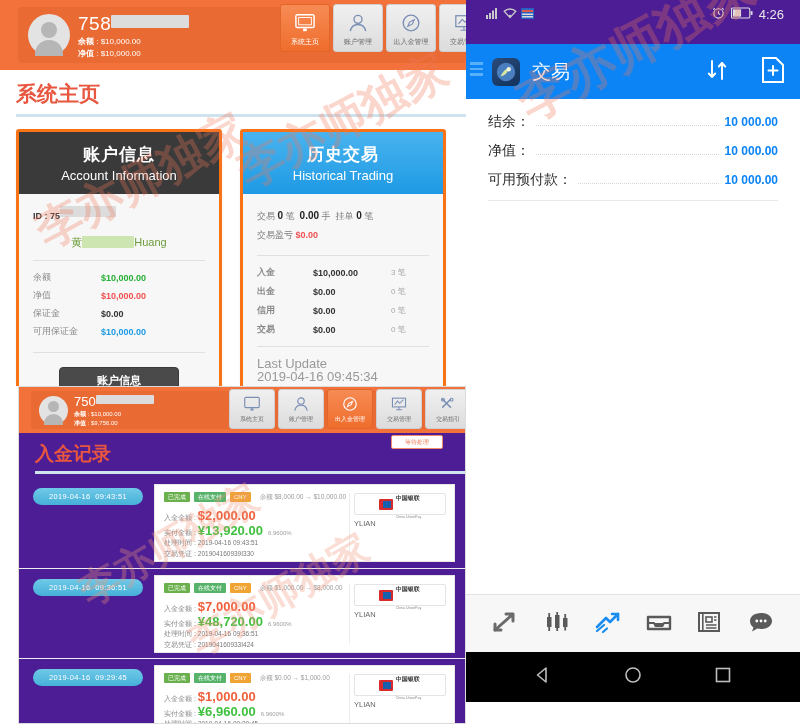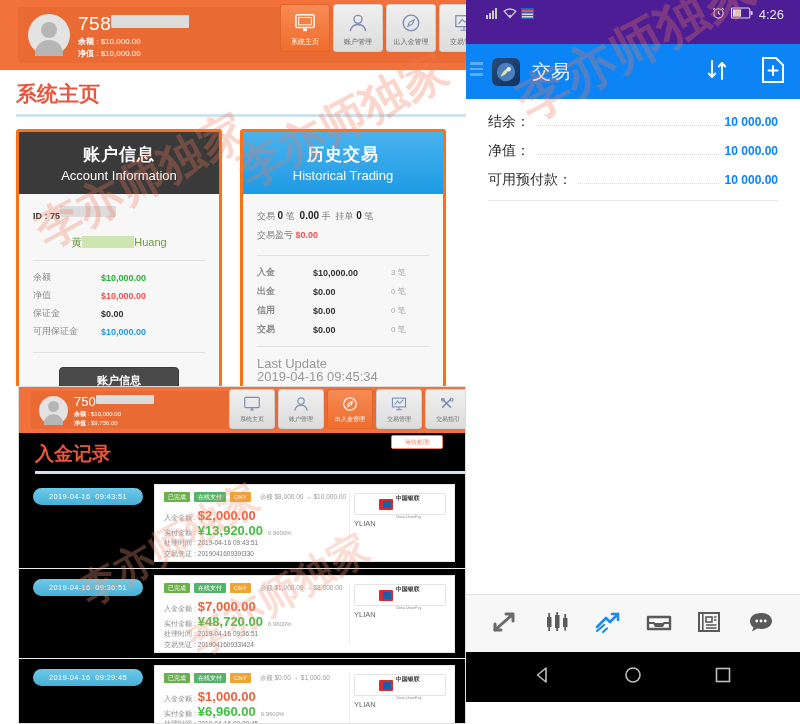--- a/index.html
+++ b/index.html
@@ -74,21 +74,21 @@
   .trade-sum { font-size:9px; color:#7d7d7d; line-height:19px; }
   .trade-sum b { color:#222; font-size:10px; }
   .trade-sum .pl { color:#f05050; font-weight:bold; }
   .hist-row { display:flex; align-items:center; margin:6px 0; font-size:9px; }
   .hist-row .hk { width:56px; color:#8a8a8a;font-weight:bold; }
   .hist-row .hv { width:78px; font-weight:bold; color:#333; }
   .hist-row .hn { color:#a8a8a8; font-size:8px; }
   .lastupd { font-size:13px; color:#999; line-height:13px; }
 
   
-  #win2 { position:absolute; left:18px; top:386px; width:448px; height:338px; background:#000000;
+  #win2 { position:absolute; left:18px; top:386px; width:448px; height:338px; background:#4c1d95;
           border:1px solid #dcdcdc; overflow:hidden; }
   .topbar2 { position:relative; height:46px; background:#f3723b; }
   .topbar2-inner { position:absolute; left:12px; top:4px; right:0; height:38px; background:#ea6a33; border-radius:3px; }
   .avatar2 { position:absolute; left:8px; top:5px; width:29px; height:29px; border-radius:50%; background:#e3e3e3; }
   .avatar2 .head { position:absolute; left:9px; top:5px; width:11px; height:11px; border-radius:50%; background:#b6b6b6; }
   .avatar2 .body { position:absolute; left:5px; top:18px; width:19px; height:11px; border-radius:10px 10px 0 0; background:#b6b6b6; }
   .acct-id2 { position:absolute; left:43px; top:3px; font-size:13px; color:#fff; }
   .acct-line2 { position:absolute; left:43px; font-size:6px; color:#fff; }
   .acct-line2.l1 { top:19px; }
   .acct-line2.l2 { top:28px; }

